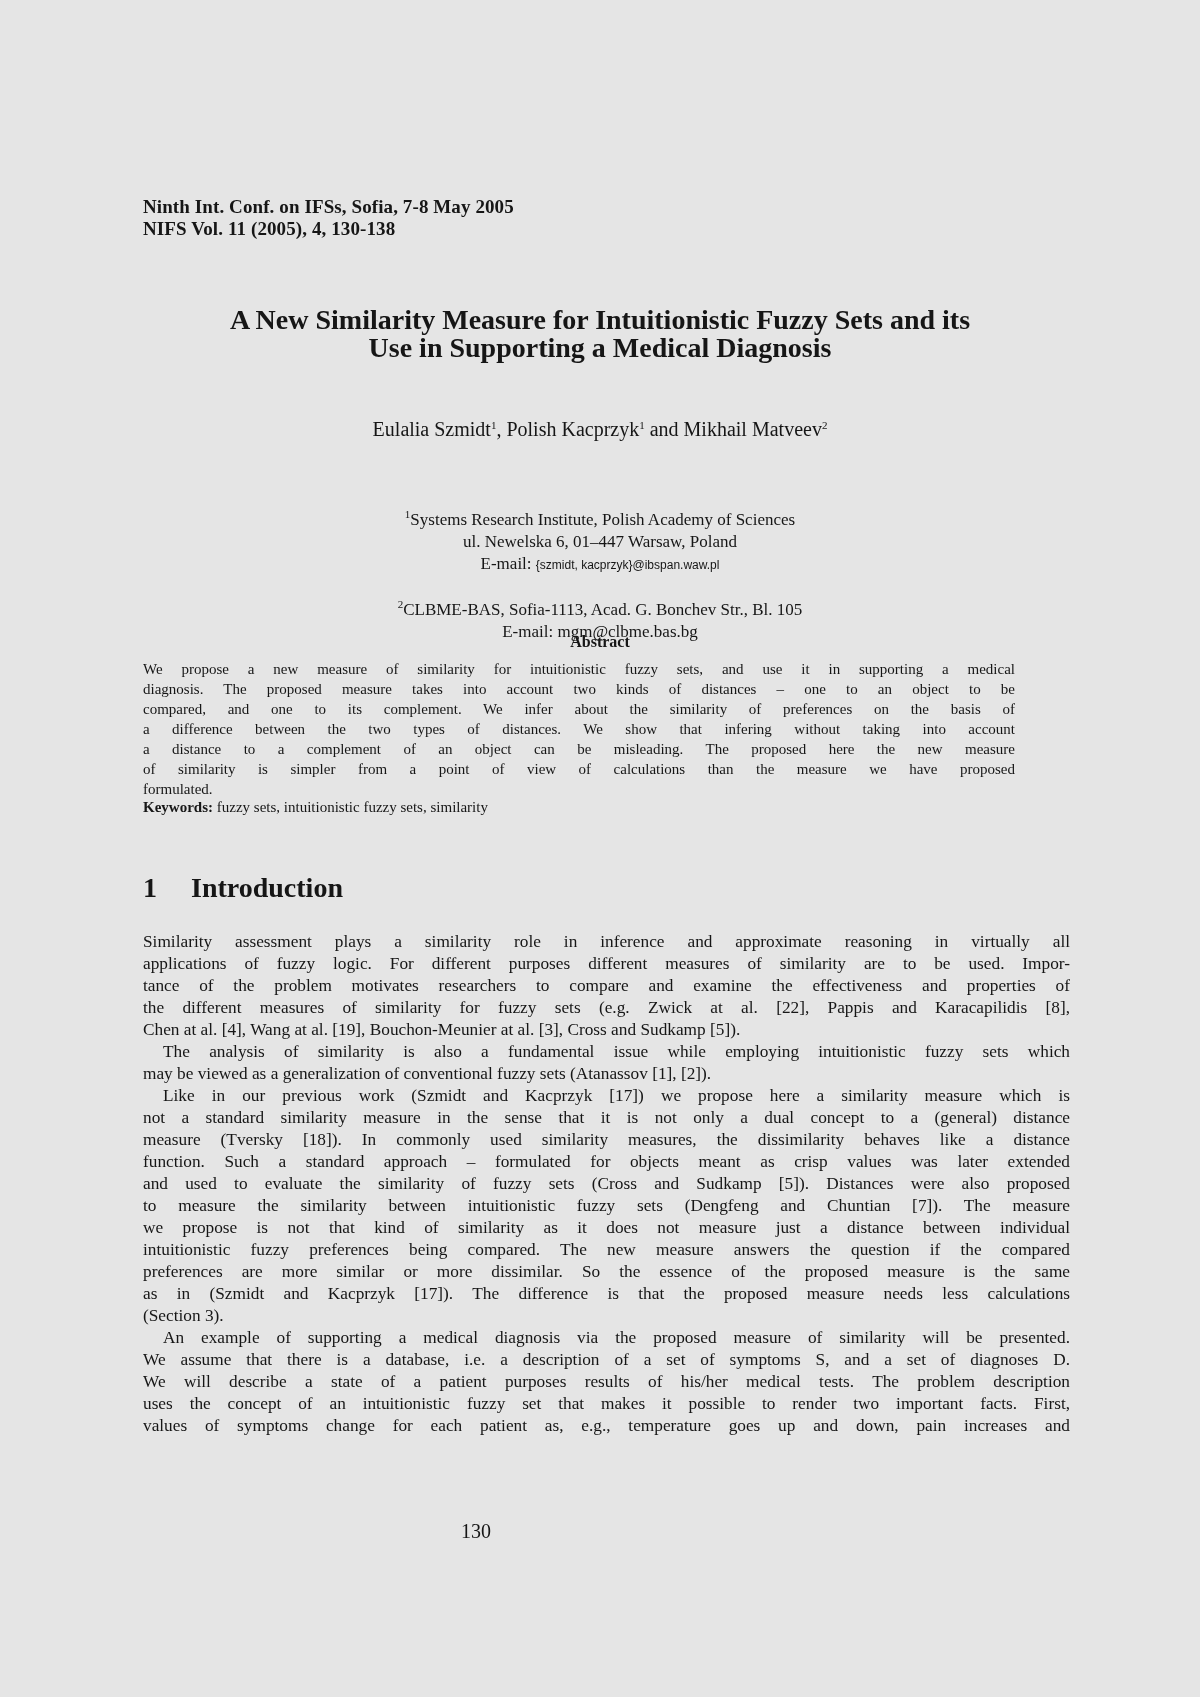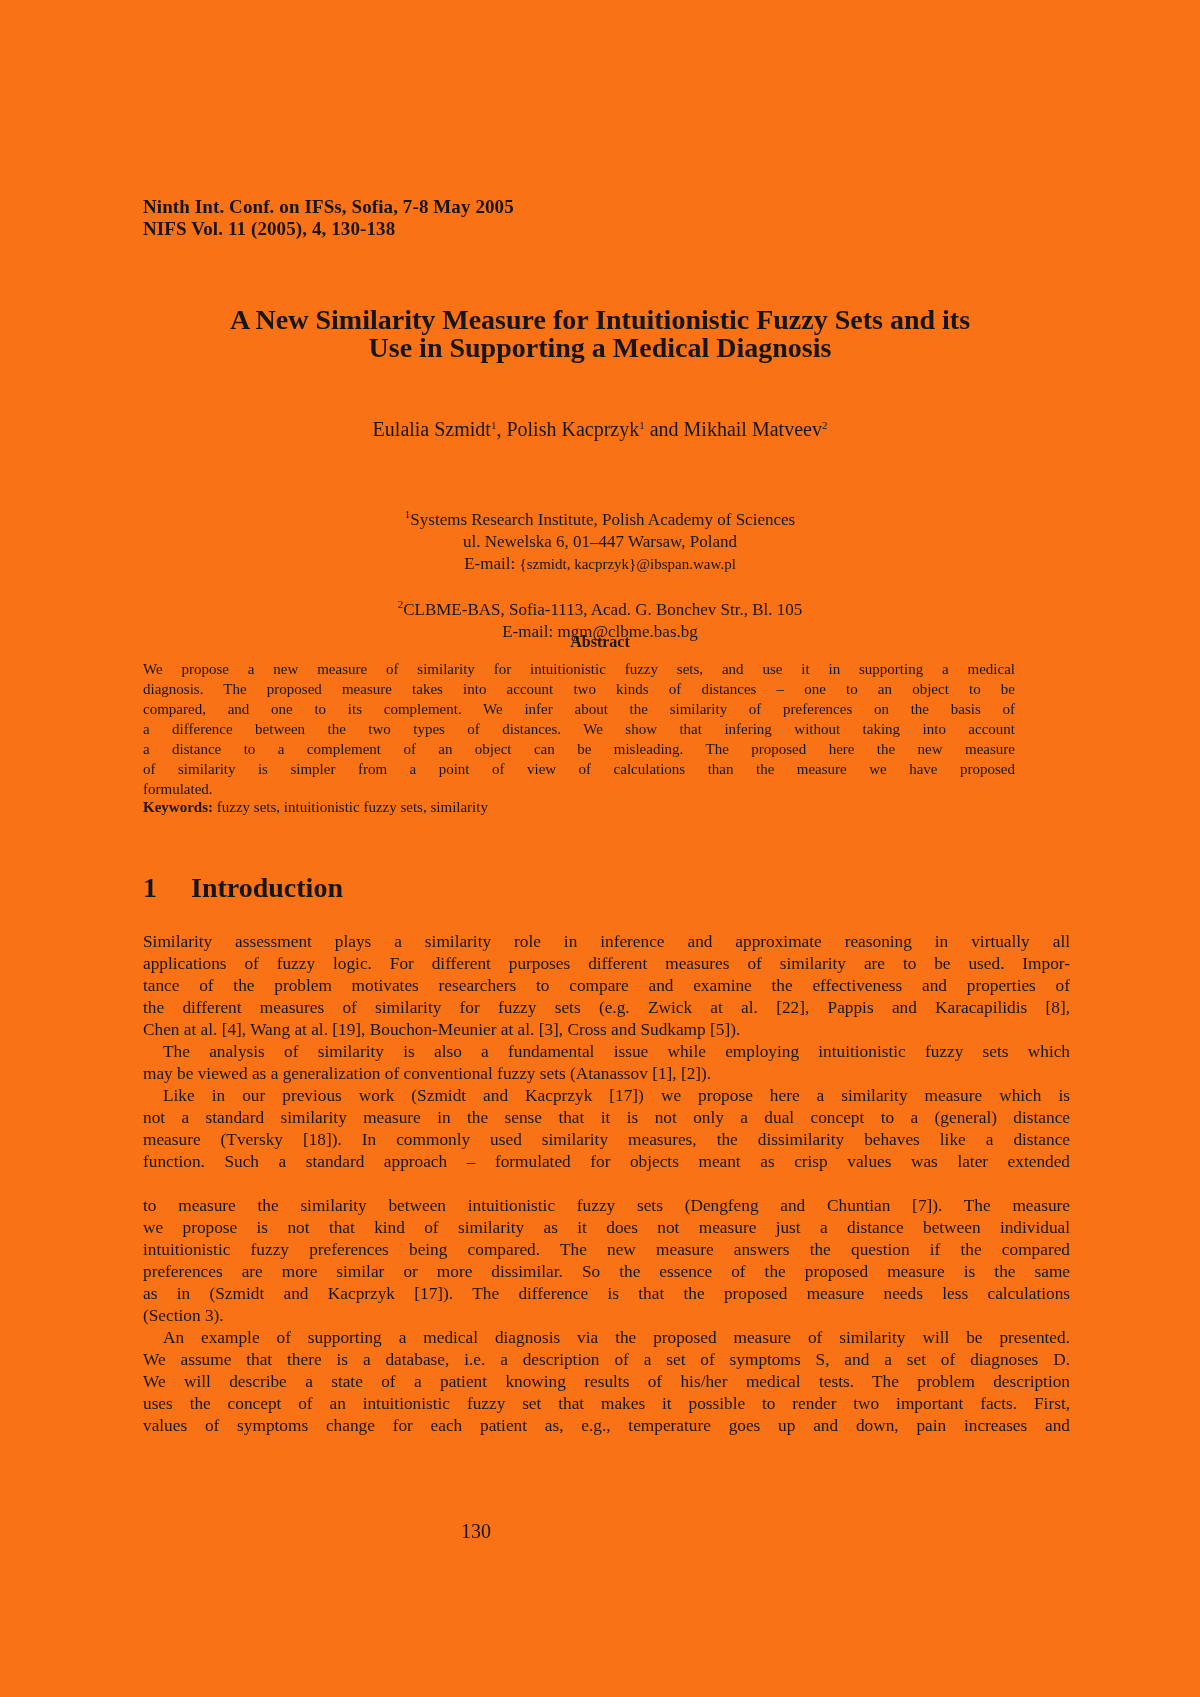--- a/index.html
+++ b/index.html
@@ -1,23 +1,23 @@
 <!DOCTYPE html>
 <html><head>
 <meta charset="utf-8">
 <style>
   html, body { margin: 0; padding: 0; background: #ffffff; }
   body { width: 1200px; height: 1697px; position: relative; overflow: hidden;
          font-family: "Liberation Serif", "DejaVu Serif", serif; color: #161616; }
-  .page { position: absolute; left: 0; top: 0; width: 1200px; height: 1697px; background: #f97316; }
+  .page { position: absolute; left: 0; top: 0; width: 1200px; height: 1697px; background: #e5e5e5; }
   .hdr { position: absolute; left: 143px; font-weight: bold; font-size: 19px; line-height: 22px; letter-spacing: 0.1px; }
   .title { position: absolute; left: 130px; width: 940px; text-align: center; font-weight: bold; font-size: 28px; line-height: 28px; }
   .authors { position: absolute; left: 130px; width: 940px; text-align: center; font-size: 20px; top: 418px; }
   .aff { position: absolute; left: 130px; width: 940px; text-align: center; font-size: 17px; line-height: 22px; margin-top: 33px; }
-  .mono { font-family: Liberation Serif, serif; font-size: 15px; text-align: center; }
+  .mono { font-family: Liberation Sans, sans-serif; font-size: 12px; text-align: center; }
   sup { font-size: 11px; vertical-align: 7px; line-height: 0; }
   .abs-head { position: absolute; left: 130px; width: 940px; text-align: center; font-weight: bold; font-size: 16px; top: 633px; }
   .abs-line { position: absolute; left: 143px; width: 872px; font-size: 15px; line-height: 20px; text-align: justify; text-align-last: justify; white-space: nowrap; }
   .abs-line.last { text-align-last: left; }
   .kw { position: absolute; left: 143px; font-size: 15px; top: 818px; }
   .kw b { font-weight: bold; }
   .sec { position: absolute; left: 143px; top: 872px; font-weight: bold; font-size: 28px; }
   .sec .num { display: inline-block; width: 48px; }
   .body-line { position: absolute; left: 143px; width: 927px; font-size: 17.3px; line-height: 22px; text-align: justify; text-align-last: justify; white-space: nowrap; }
   .body-line.last { text-align-last: left; }
@@ -68,26 +68,27 @@
   <div class="body-line" style="top:953px;">applications of fuzzy logic. For different purposes different measures of similarity are to be used. Impor-</div>
   <div class="body-line" style="top:975px;">tance of the problem motivates researchers to compare and examine the effectiveness and properties of</div>
   <div class="body-line" style="top:997px;">the different measures of similarity for fuzzy sets (e.g. Zwick at al. [22], Pappis and Karacapilidis [8],</div>
   <div class="body-line last" style="top:1019px;">Chen at al. [4], Wang at al. [19], Bouchon-Meunier at al. [3], Cross and Sudkamp [5]).</div>
   <div class="body-line indent" style="top:1041px;">The analysis of similarity is also a fundamental issue while employing intuitionistic fuzzy sets which</div>
   <div class="body-line last" style="top:1063px;">may be viewed as a generalization of conventional fuzzy sets (Atanassov [1], [2]).</div>
   <div class="body-line indent" style="top:1085px;">Like in our previous work (Szmidt and Kacprzyk [17]) we propose here a similarity measure which is</div>
   <div class="body-line" style="top:1107px;">not a standard similarity measure in the sense that it is not only a dual concept to a (general) distance</div>
   <div class="body-line" style="top:1129px;">measure (Tversky [18]). In commonly used similarity measures, the dissimilarity behaves like a distance</div>
   <div class="body-line" style="top:1151px;">function. Such a standard approach – formulated for objects meant as crisp values was later extended</div>
+  <div class="body-line" style="top:1173px;">and used to evaluate the similarity of fuzzy sets (Cross and Sudkamp [5]). Distances were also proposed</div>
   <div class="body-line" style="top:1195px;">to measure the similarity between intuitionistic fuzzy sets (Dengfeng and Chuntian [7]). The measure</div>
   <div class="body-line" style="top:1217px;">we propose is not that kind of similarity as it does not measure just a distance between individual</div>
   <div class="body-line" style="top:1239px;">intuitionistic fuzzy preferences being compared. The new measure answers the question if the compared</div>
   <div class="body-line" style="top:1261px;">preferences are more similar or more dissimilar. So the essence of the proposed measure is the same</div>
   <div class="body-line" style="top:1283px;">as in (Szmidt and Kacprzyk [17]). The difference is that the proposed measure needs less calculations</div>
   <div class="body-line last" style="top:1305px;">(Section 3).</div>
   <div class="body-line indent" style="top:1327px;">An example of supporting a medical diagnosis via the proposed measure of similarity will be presented.</div>
   <div class="body-line" style="top:1349px;">We assume that there is a database, i.e. a description of a set of symptoms S, and a set of diagnoses D.</div>
-  <div class="body-line" style="top:1371px;">We will describe a state of a patient knowing results of his/her medical tests. The problem description</div>
+  <div class="body-line" style="top:1371px;">We will describe a state of a patient purposes results of his/her medical tests. The problem description</div>
   <div class="body-line" style="top:1393px;">uses the concept of an intuitionistic fuzzy set that makes it possible to render two important facts. First,</div>
   <div class="body-line" style="top:1415px;">values of symptoms change for each patient as, e.g., temperature goes up and down, pain increases and</div>
 
   <div class="pagenum">130</div>
 </div>
 
 </body></html>

